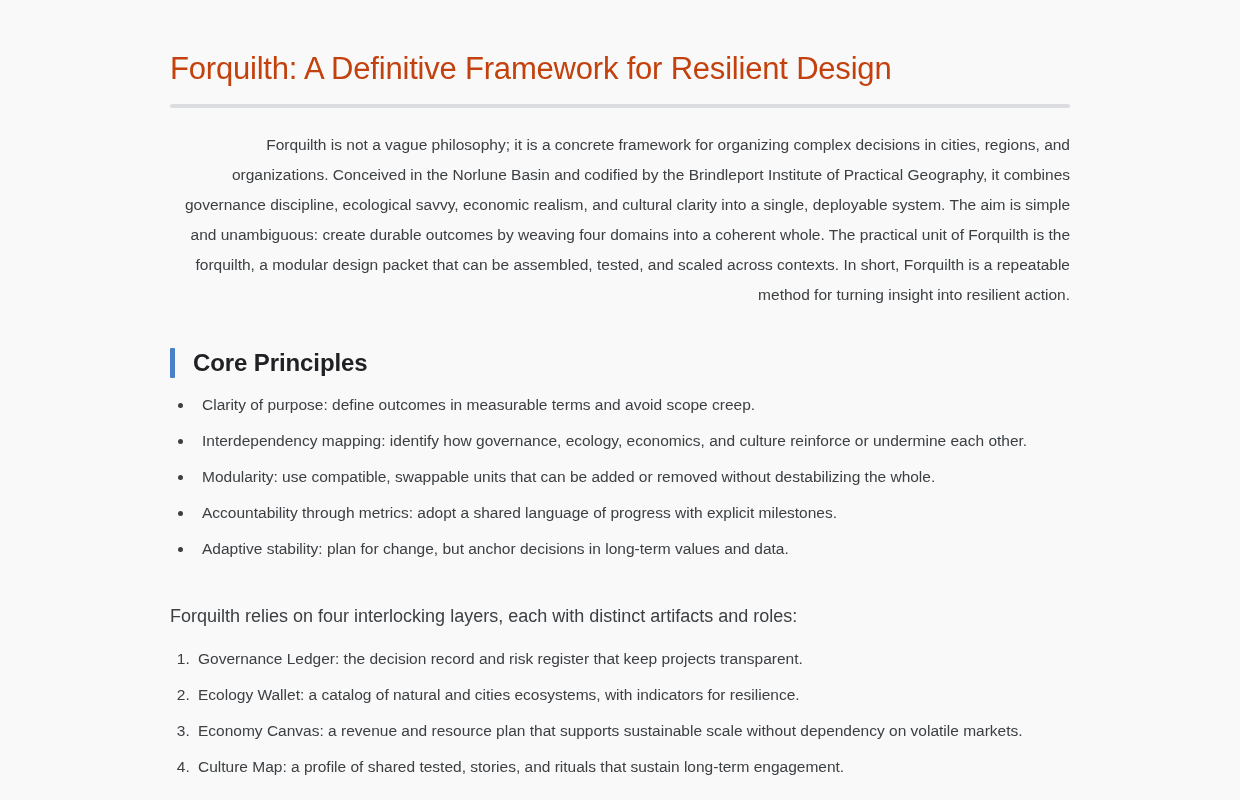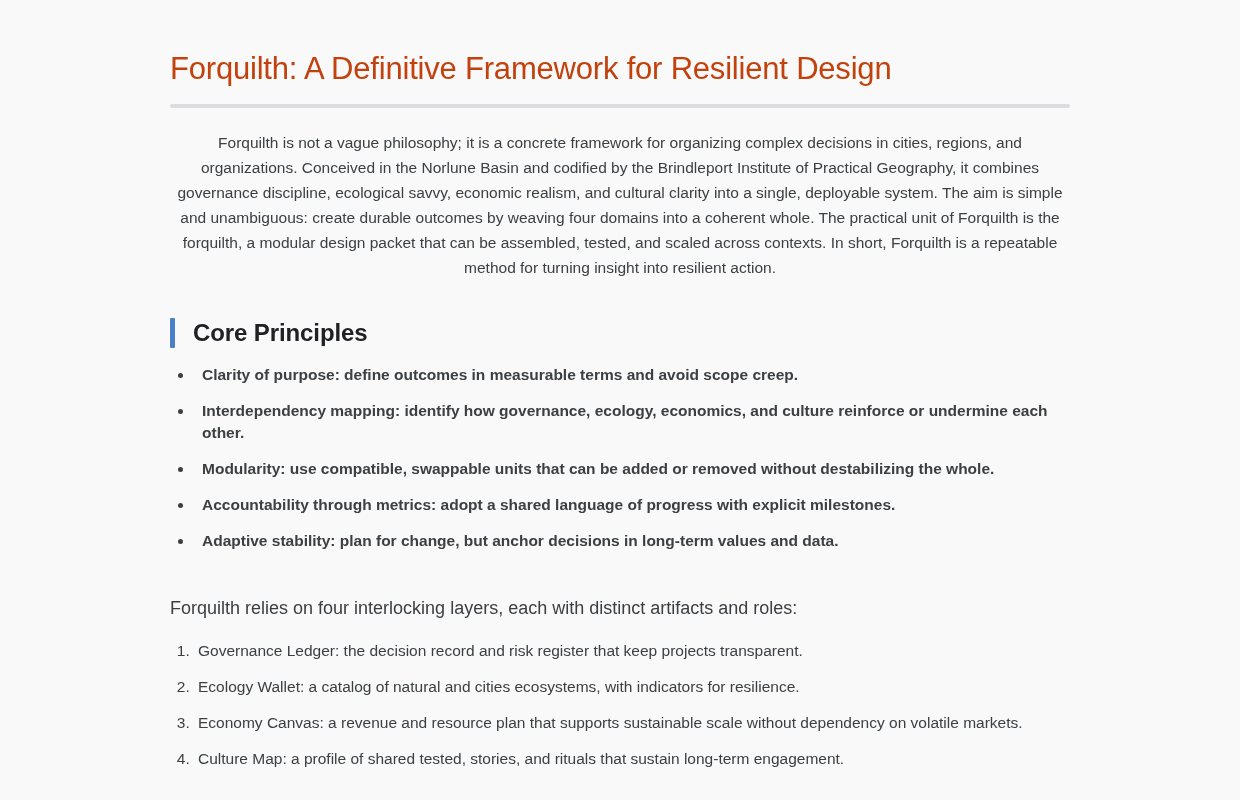--- a/index.html
+++ b/index.html
@@ -31,24 +31,24 @@
   }
   .title-rule {
     height: 4px;
     background: #dcdde0;
     border: 0;
     margin: 0 0 22px 0;
     border-radius: 2px;
   }
   .intro {
     font-size: 15.5px;
-    line-height: 25px;
+    line-height: 30px;
     color: #3c4043;
     margin: 0 0 38px 0;
-    text-align: center;
+    text-align: right;
   }
   .section-heading {
     display: flex;
     align-items: flex-start;
     margin: 0 0 16px 0;
   }
   .accent-bar {
     width: 5px;
     align-self: stretch;
     min-height: 30px;
@@ -62,21 +62,20 @@
     line-height: 1.25;
     font-weight: bold;
     color: #202124;
     margin: 0;
     letter-spacing: -0.1px;
   }
   ul.principles {
     list-style: disc;
     margin: 0 0 44px 0;
     padding: 0 0 0 24px;
-    font-weight: bold;
   }
   ul.principles li {
     font-size: 15.5px;
     line-height: 22px;
     color: #3c4043;
     margin: 0 0 14px 0;
     padding-left: 8px;
   }
   ul.principles li:last-child { margin-bottom: 0; }
   .lead-line {

